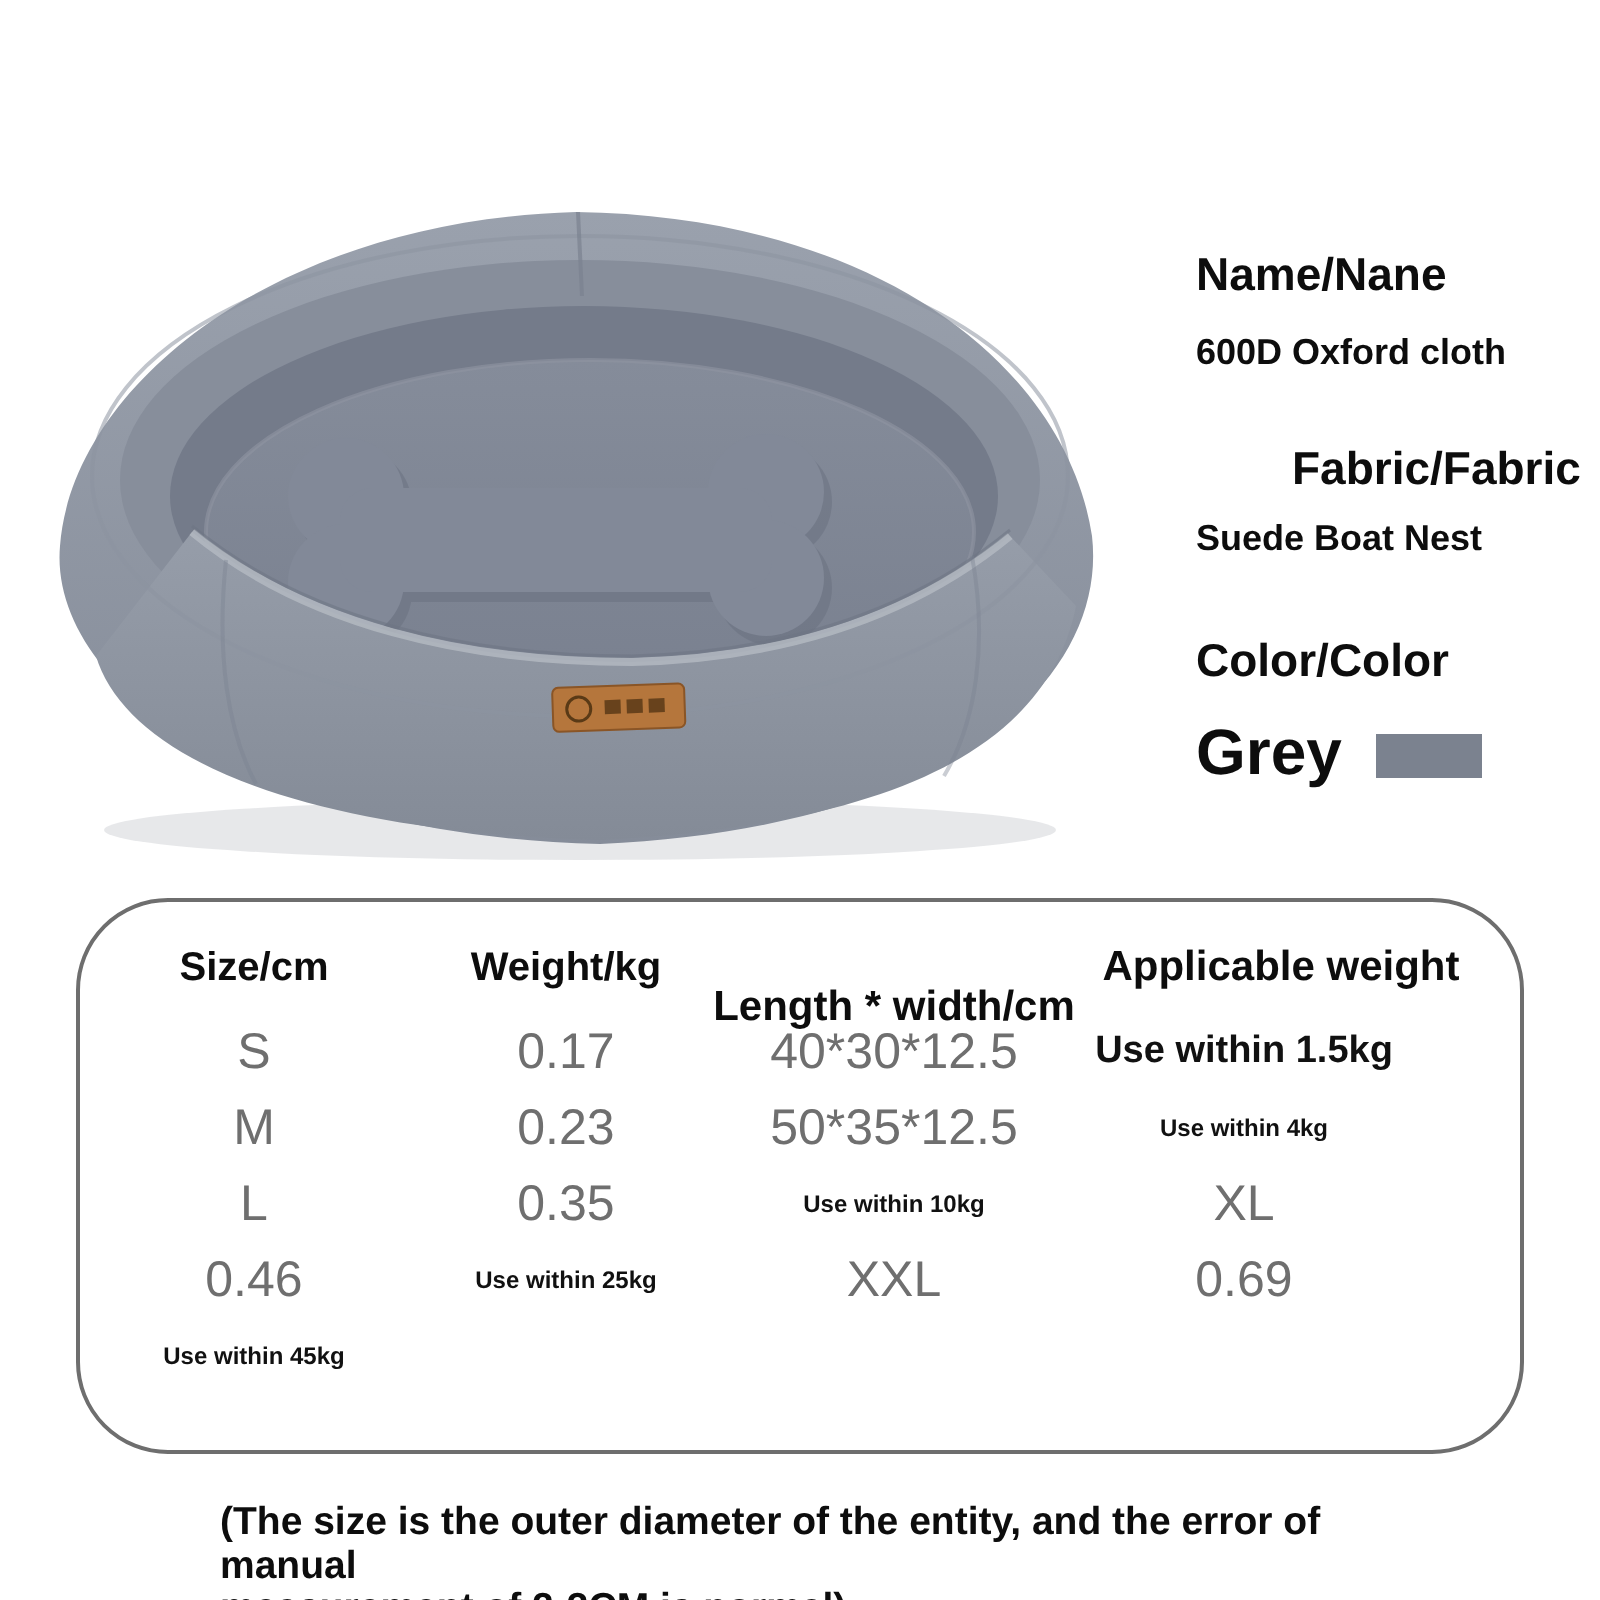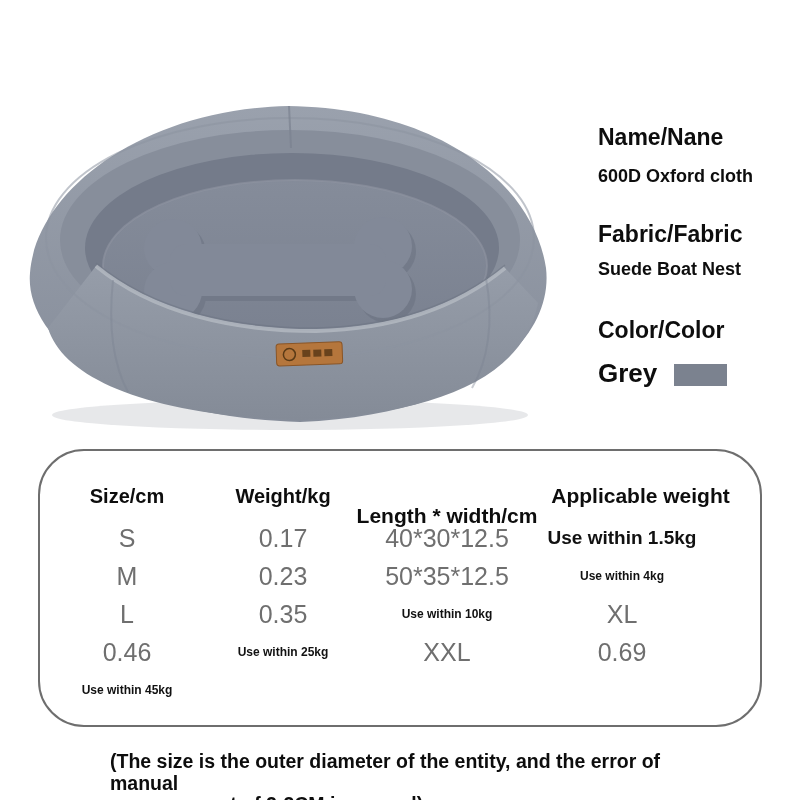--- a/index.html
+++ b/index.html
@@ -8,31 +8,31 @@
     font-family:"Liberation Sans",sans-serif;color:#0d0d0d;overflow:hidden;
   }
   
   .photo{position:absolute;left:18px;top:98px;width:545px;height:335px;}
   
   .specs{position:absolute;left:598px;top:0;width:200px;}
   .spec-label{position:absolute;left:0;font-size:23px;font-weight:bold;white-space:nowrap;}
   .spec-value{position:absolute;left:0;font-size:18px;font-weight:bold;white-space:nowrap;}
   .lbl-name{top:124px;}
   .val-name{top:166px;}
-  .lbl-fabric{top:221px;}
+  .lbl-fabric{top:221px;margin-left:48px;}
   .val-fabric{top:259px;}
   .lbl-color{top:317px;}
   .color-row{position:absolute;left:0;top:358px;white-space:nowrap;}
-  .color-row .grey-word{font-size:26px;font-weight:bold;vertical-align:middle;}
+  .color-row .grey-word{font-size:32px;font-weight:bold;vertical-align:middle;}
   .swatch{display:inline-block;width:53px;height:22px;margin-left:17px;vertical-align:middle;position:relative;top:1px;}
   
   .table-box{
     position:absolute;left:38px;top:449px;width:724px;height:278px;
     box-sizing:border-box;border:2px solid #6e6e6e;border-radius:46px;
-    padding-top:22px;
+    padding-top:10px;
     display:grid;
     grid-template-columns:174px 138px 190px 160px;
     grid-template-rows:46px repeat(5,38px);
     align-items:center;justify-items:center;
   }
   .th{font-weight:bold;color:#0d0d0d;white-space:nowrap;}
   .th-size,.th-weight{font-size:20px;}
   .th-dims{font-size:21px;margin-top:40px;}
   .th-app{font-size:21px;margin-left:37px;}
   .td{font-size:25px;font-weight:400;color:#6f6f6f;white-space:nowrap;}

